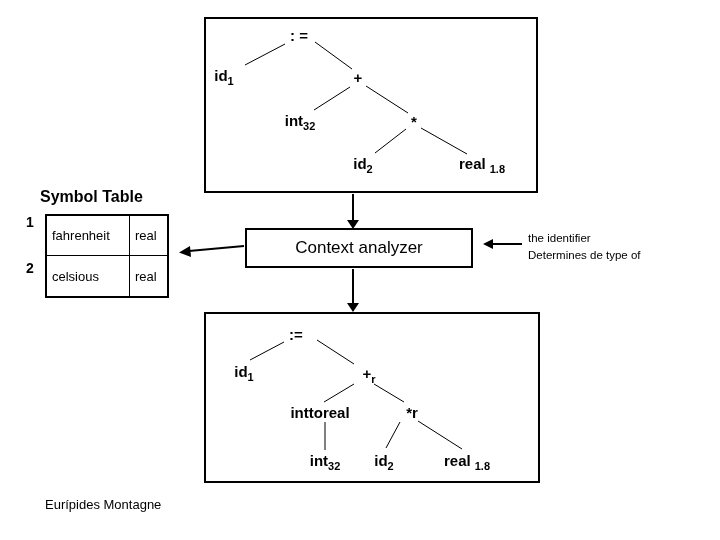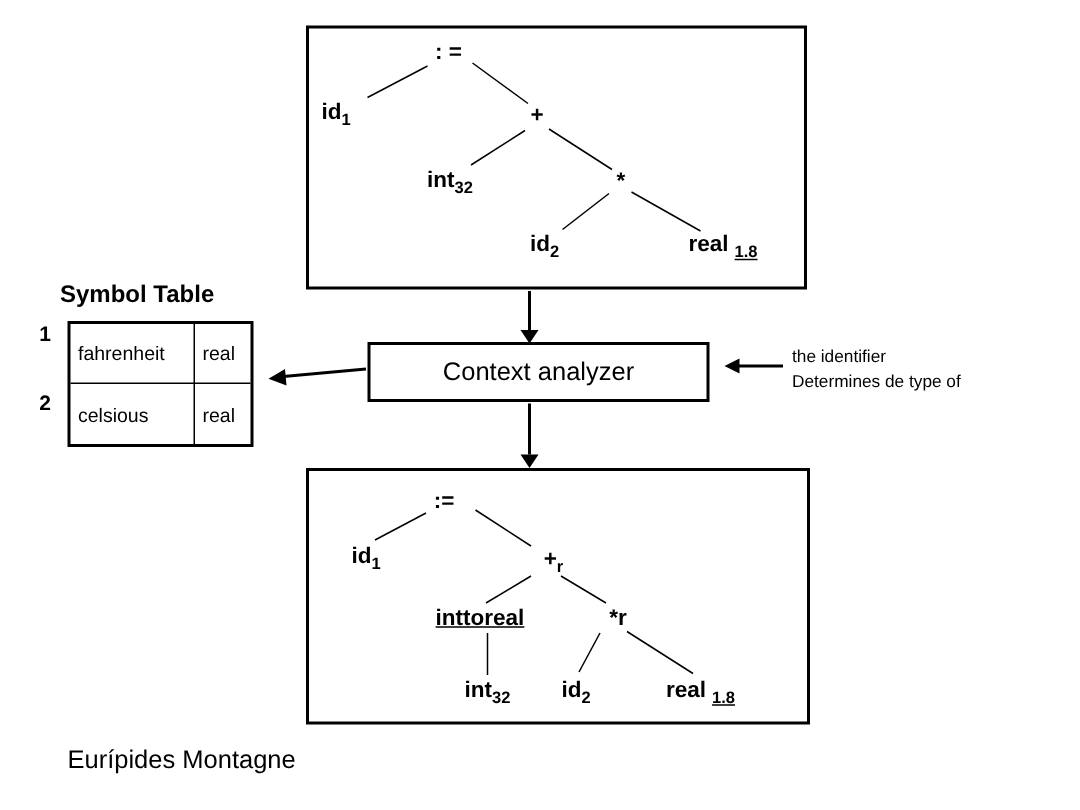--- a/index.html
+++ b/index.html
@@ -4,36 +4,36 @@
 <style>
   html,body{margin:0;padding:0;}
   .slide{position:relative;width:720px;height:540px;background:#ffffff;color:#000;
          font-family:"Liberation Sans",sans-serif;overflow:hidden;}
   .panel{position:absolute;border:2px solid #000;background:#fff;box-sizing:border-box;}
   .edges{position:absolute;left:0;top:0;}
   .edges line{stroke:#000;stroke-width:1;}
   .node{position:absolute;transform:translate(-50%,-50%);font-weight:bold;font-size:15px;
         white-space:nowrap;line-height:1;}
   .node sub{font-size:11px;font-weight:bold;}
-  sub.gap{margin-left:4px;text-decoration:underline;}
+  sub.gap{margin-left:4px;}
   .overlay{position:absolute;left:0;top:0;pointer-events:none;}
   .overlay line{stroke:#000;stroke-width:2;}
   .overlay polygon{fill:#000;}
   .analyzer{position:absolute;left:245px;top:228px;width:228px;height:40px;border:2px solid #000;
             box-sizing:border-box;display:flex;align-items:center;justify-content:center;font-size:17px;}
   .annotation{position:absolute;left:528px;top:230px;font-size:11.5px;line-height:17px;}
   .sym-title{position:absolute;left:40px;top:188px;font-size:16px;font-weight:bold;text-align:center;}
   .row-num{position:absolute;width:14px;text-align:center;font-size:14px;font-weight:bold;}
   .sym-table{position:absolute;left:45px;top:214px;width:124px;height:84px;border:2px solid #000;
              box-sizing:border-box;display:grid;grid-template-columns:83px 1fr;grid-template-rows:1fr 1fr;
              font-size:13px;}
   .cell{display:flex;align-items:center;padding-left:5px;box-sizing:border-box;}
   .bR{border-right:1px solid #000;}
   .bB{border-bottom:1px solid #000;}
-  .footer-text{position:absolute;font-size:17px;}
+  .footer-text{position:absolute;font-size:13px;}
 </style>
 </head>
 <body>
 
 <div class="slide">
 
   <svg class="overlay" width="720" height="540">
     <g>
       <line x1="353" y1="194" x2="353" y2="220"></line>
       <polygon points="347,220 359,220 353,229"></polygon>
@@ -95,21 +95,21 @@
       <line x1="111" y1="26" x2="148" y2="50"></line>
       <line x1="148" y1="70" x2="118" y2="88"></line>
       <line x1="168" y1="70" x2="198" y2="88"></line>
       <line x1="119" y1="108" x2="119" y2="136"></line>
       <line x1="194" y1="108" x2="180" y2="134"></line>
       <line x1="212" y1="107" x2="256" y2="135"></line>
     </svg>
     <div class="node" style="left:90px;top:20px;"><span>:=</span></div>
     <div class="node" style="left:38px;top:59px;"><span>id</span><sub>1</sub></div>
     <div class="node" style="left:163px;top:61px;"><span>+</span><sub>r</sub></div>
-    <div class="node" style="left:114px;top:98px;text-decoration:underline;"><span>inttoreal</span></div>
+    <div class="node" style="left:114px;top:98px;"><span>inttoreal</span></div>
     <div class="node" style="left:206px;top:98px;"><span>*r</span></div>
     <div class="node" style="left:119px;top:148px;"><span>int</span><sub>32</sub></div>
     <div class="node" style="left:178px;top:148px;"><span>id</span><sub>2</sub></div>
     <div class="node" style="left:261px;top:148px;"><span>real</span><sub class="gap">1.8</sub></div>
   </div>
 
   <div class="footer-text" style="left:45px;top:497px;">Eurípides Montagne</div>
 
 </div>
 

